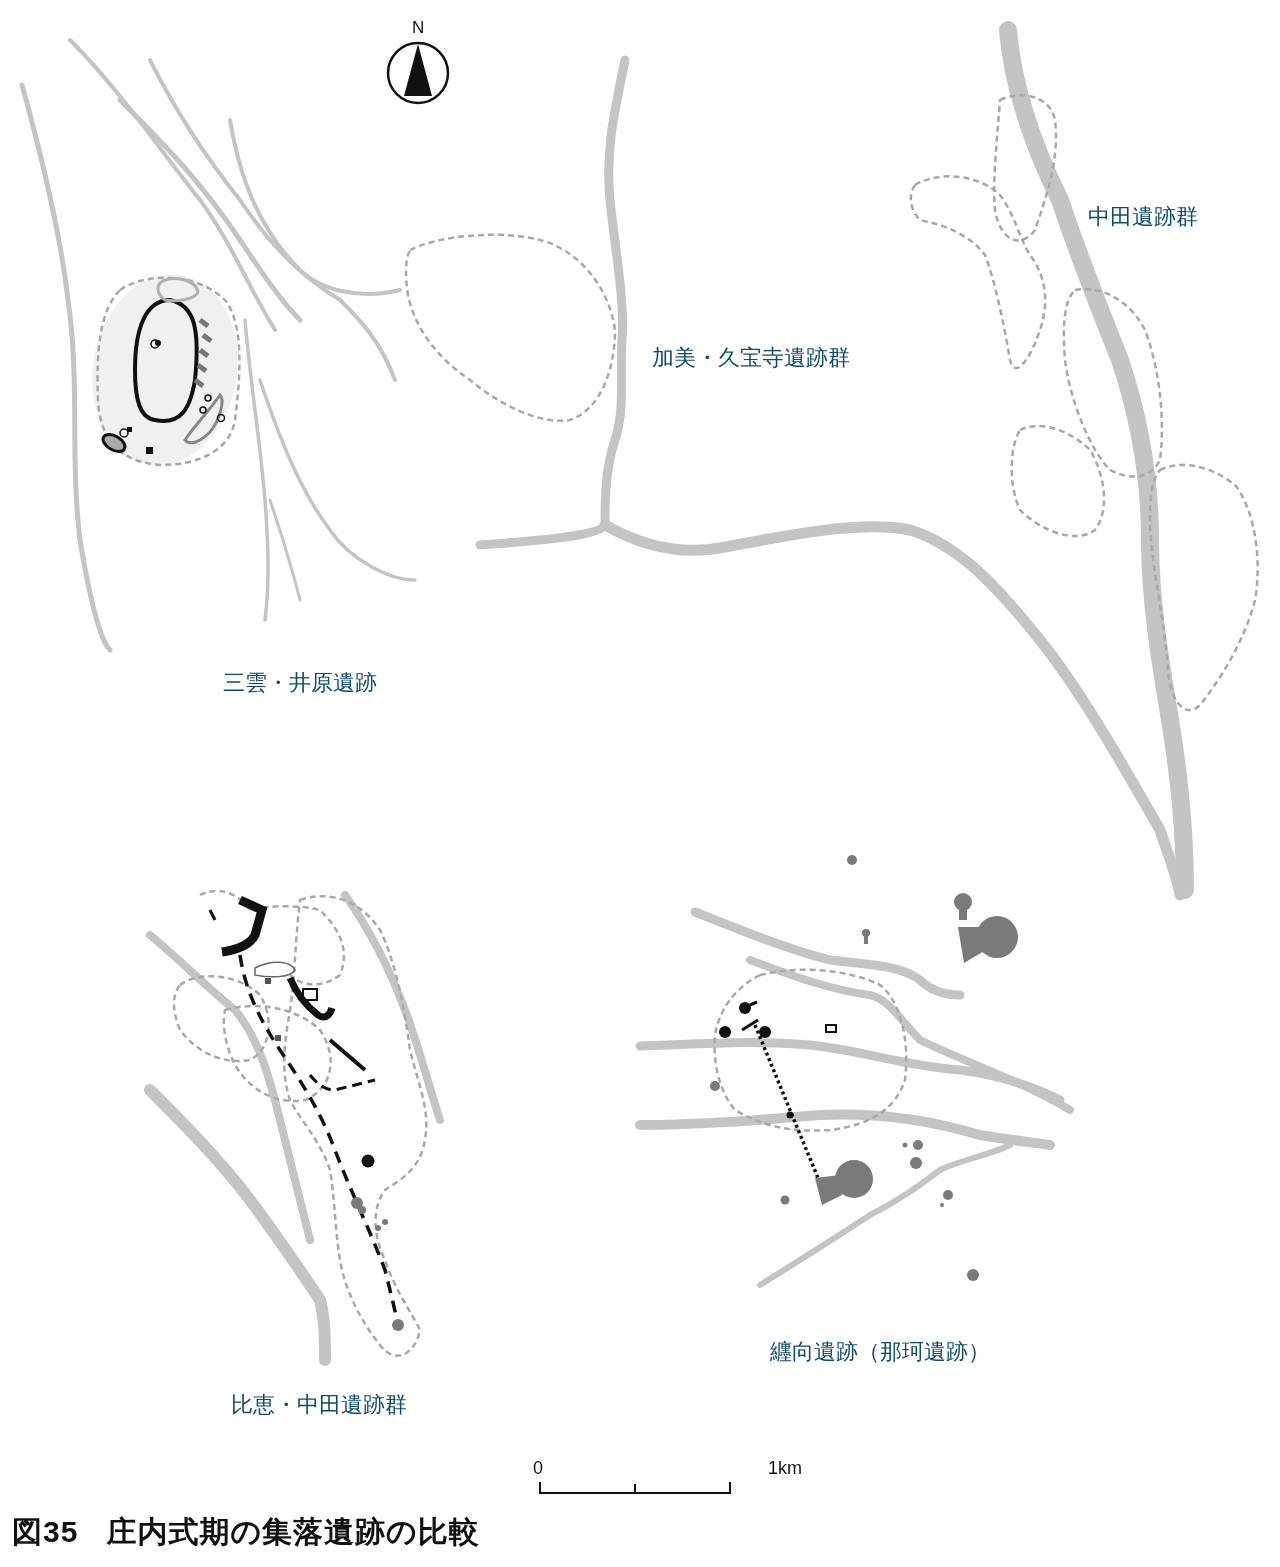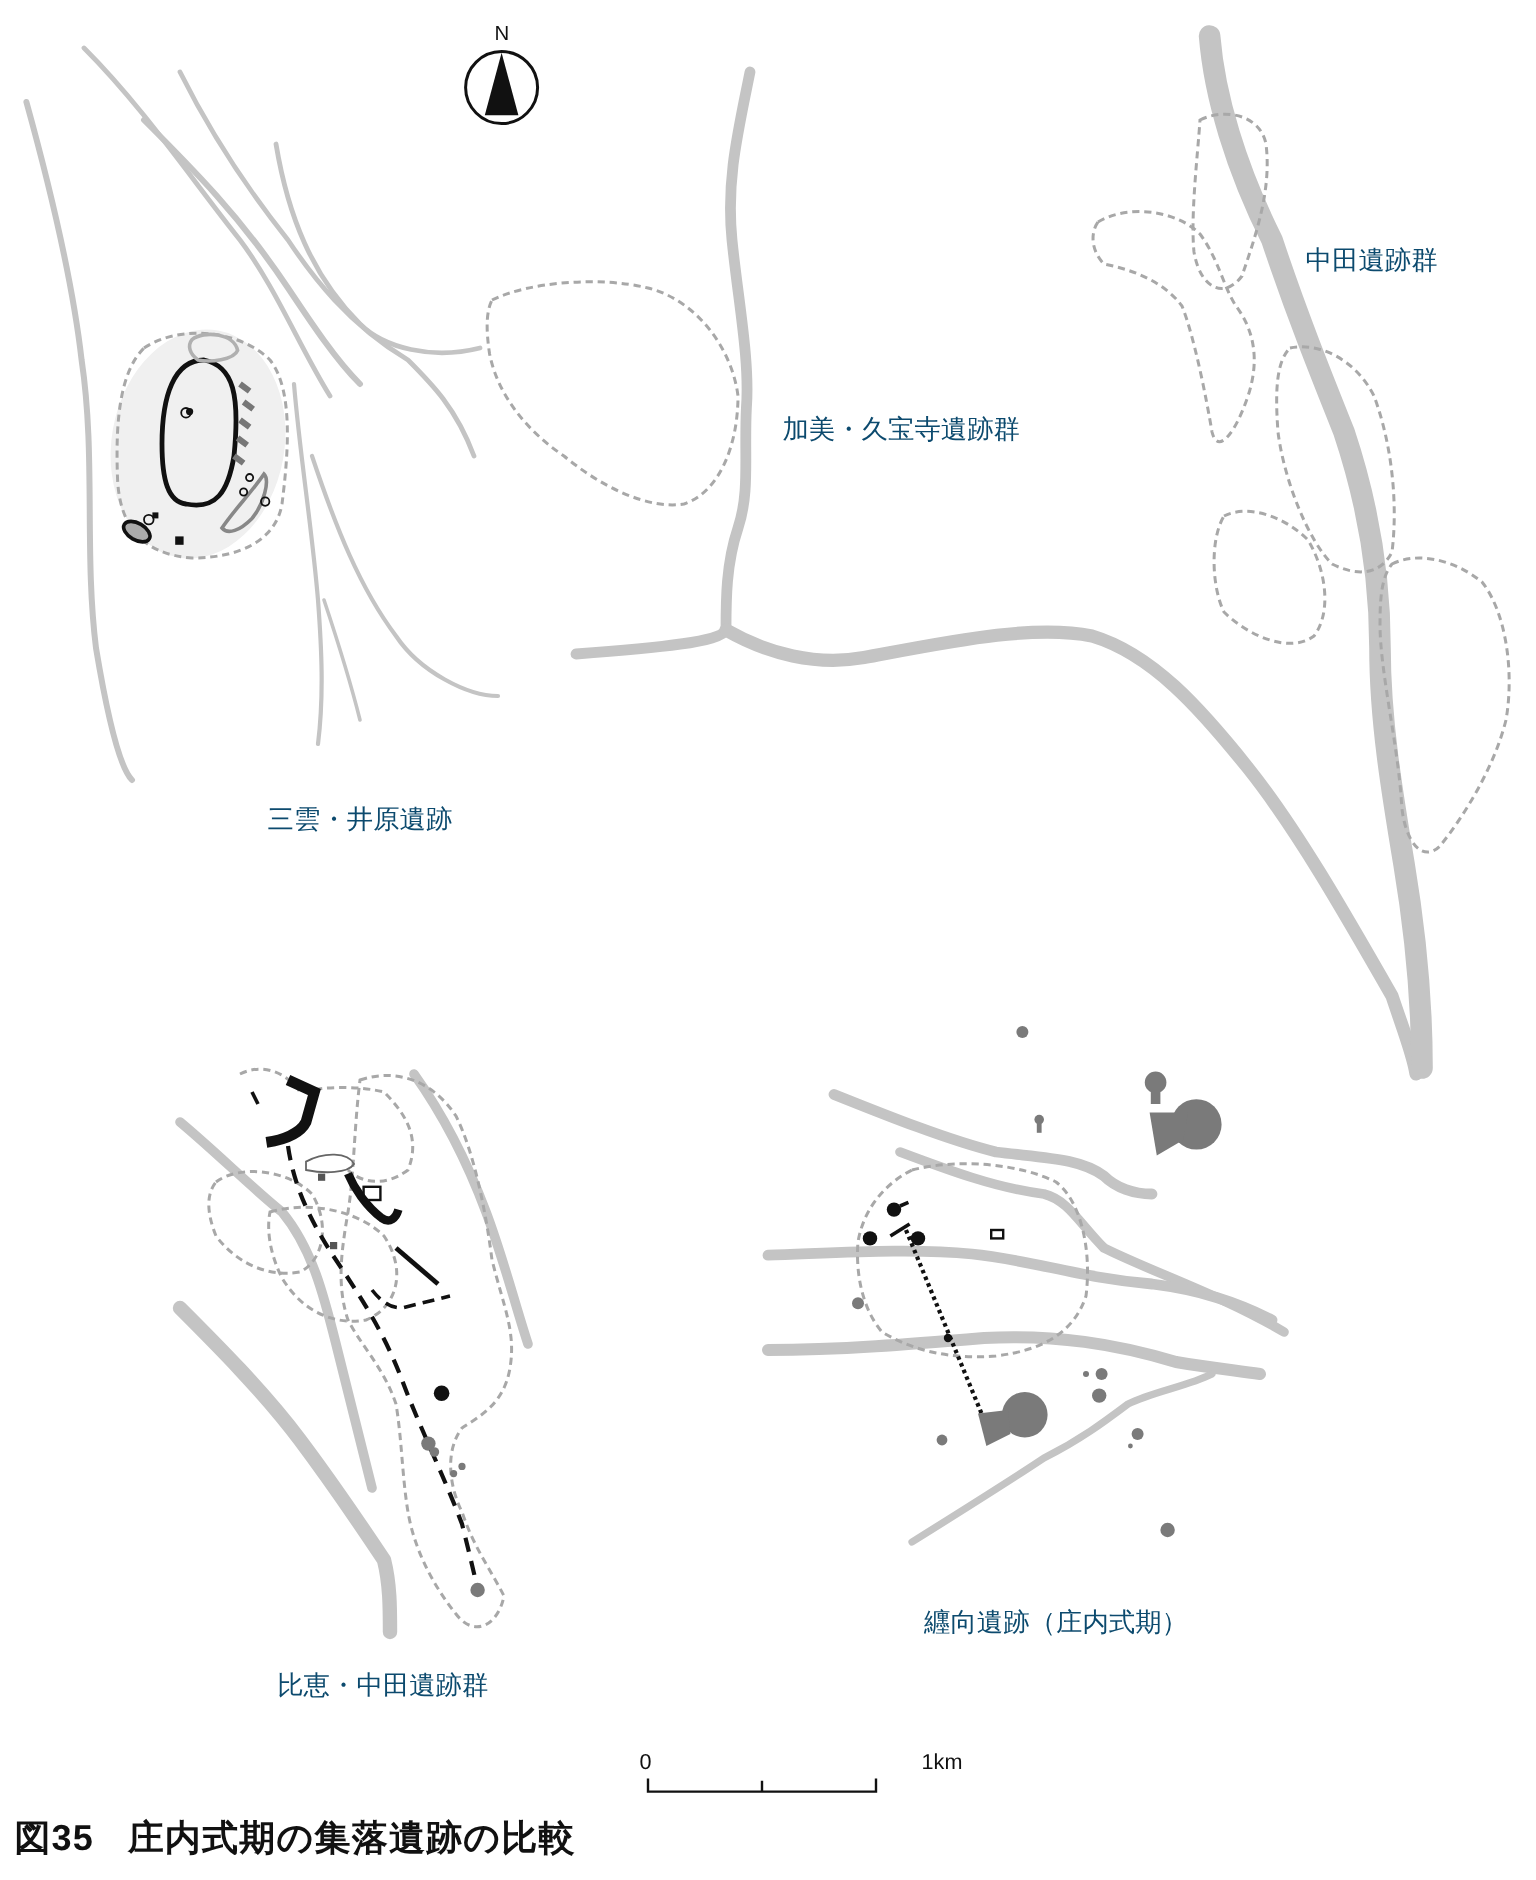--- a/index.html
+++ b/index.html
@@ -138,20 +138,20 @@
     <line x1="635" y1="1484" x2="635" y2="1493" stroke="#111" stroke-width="2"></line>
   </g>
 </svg>
 
 <div class="north-label" style="left:412px; top:18px;">N</div>
 
 <div class="label" style="left:198px; top:668px;margin-left:25px;">三雲・井原遺跡</div>
 <div class="label" style="left:652px; top:343px;">加美・久宝寺遺跡群</div>
 <div class="label" style="left:1088px; top:202px;">中田遺跡群</div>
 <div class="label" style="left:231px; top:1390px;">比恵・中田遺跡群</div>
-<div class="label" style="left:770px; top:1337px;">纒向遺跡（庄内式期）</div>
+<div class="label" style="left:770px; top:1337px;">纒向遺跡（那珂遺跡）</div>
 
 <div class="scale-label" style="left:533px; top:1458px;">0</div>
 <div class="scale-label" style="left:768px; top:1458px;">1km</div>
 
 <div class="caption">
   <span class="num">図35</span><span>庄内式期の集落遺跡の比較</span>
 </div>
 
 </body></html>

